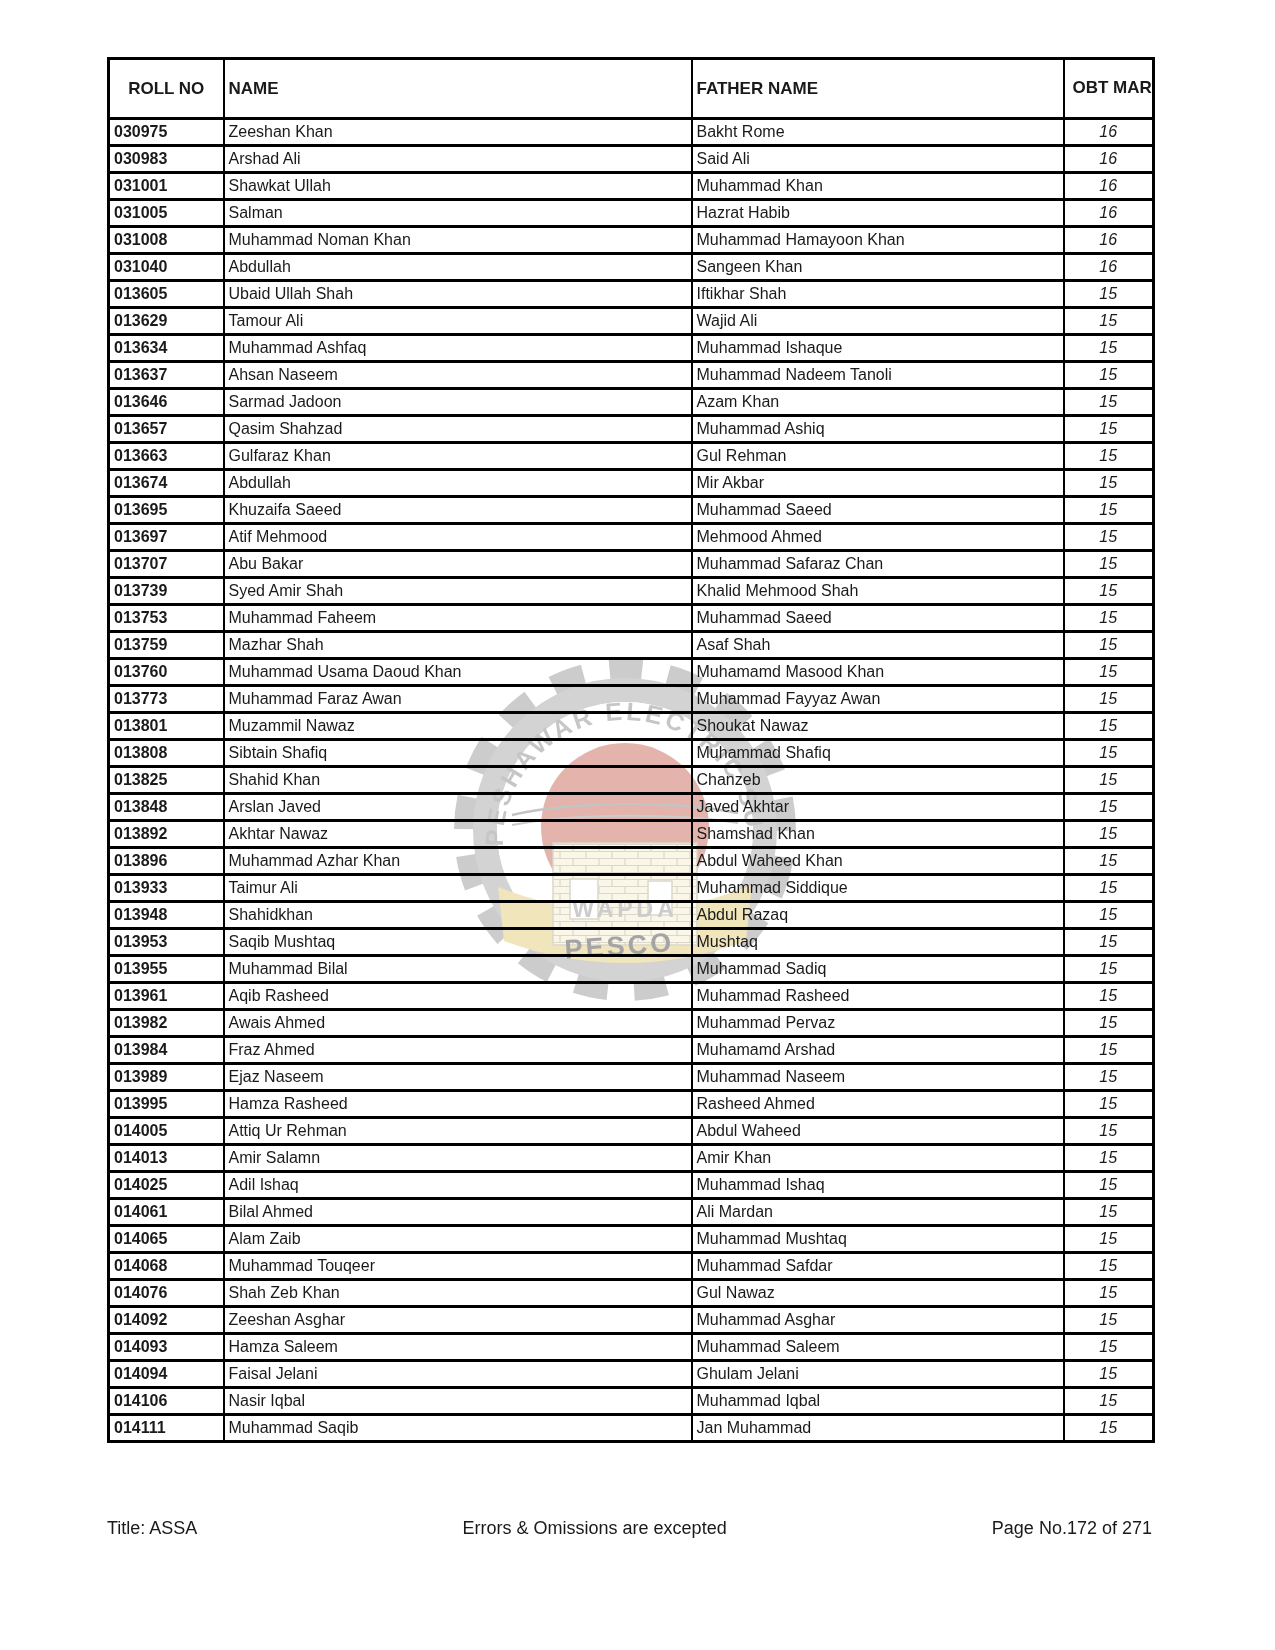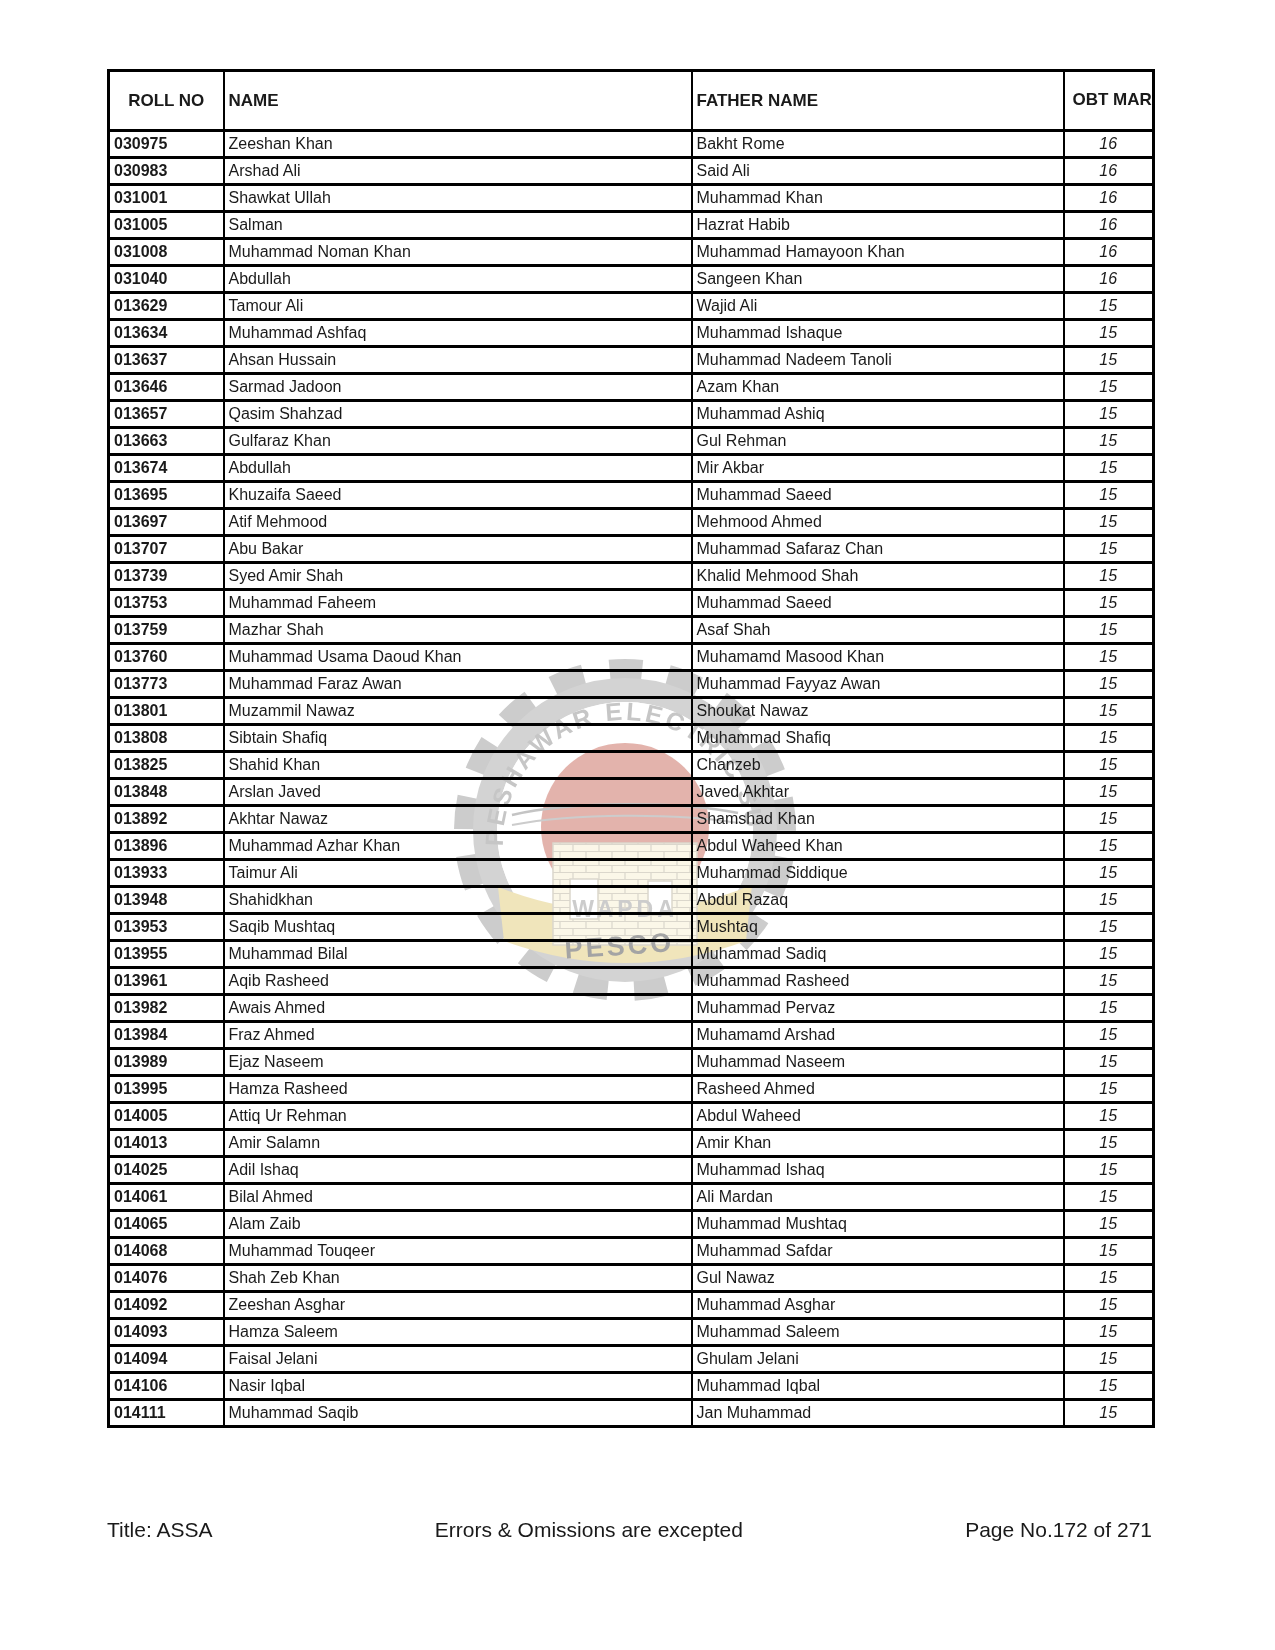--- a/index.html
+++ b/index.html
@@ -18,21 +18,21 @@
     position: absolute;
     left: 450px; top: 655px;
     width: 350px; height: 350px;
     z-index: 0;
     pointer-events: none;
   }
 
   
   table.results {
     position: absolute;
-    left: 107px; top: 69px;
+    left: 107px; top: 57px;
     width: 1045px;
     z-index: 1;
     border-collapse: collapse;
     table-layout: fixed;
     background: transparent;
   }
   table.results { border: 3px solid #000; }
   table.results th, table.results td {
     border: 2px solid #000;
     border-top-width: 3px;
@@ -72,21 +72,21 @@
   td.col-marks  { text-align: center; font-style: italic; }
 
   
   .footer {
     position: absolute;
     left: 107px; top: 1518px;
     width: 1045px;
     display: flex;
     justify-content: space-between;
     align-items: baseline;
-    font-size: 21px;
+    font-size: 18px;
     z-index: 1;
   }
   .footer span { white-space: nowrap; }
 </style>
 </head>
 <body>
 
 <svg class="watermark" viewBox="0 0 350 350" xmlns="http://www.w3.org/2000/svg">
   <defs>
     <pattern id="brick" width="26" height="14" patternUnits="userSpaceOnUse">
@@ -168,34 +168,40 @@
         <td class="col-father">Muhammad Hamayoon Khan</td>
         <td class="col-marks">16</td>
       </tr>
       <tr>
         <td class="col-roll">031040</td>
         <td class="col-name">Abdullah</td>
         <td class="col-father">Sangeen Khan</td>
         <td class="col-marks">16</td>
       </tr>
       <tr>
+        <td class="col-roll">013605</td>
+        <td class="col-name">Ubaid Ullah Shah</td>
+        <td class="col-father">Iftikhar Shah</td>
+        <td class="col-marks">15</td>
+      </tr>
+      <tr>
         <td class="col-roll">013629</td>
         <td class="col-name">Tamour Ali</td>
         <td class="col-father">Wajid Ali</td>
         <td class="col-marks">15</td>
       </tr>
       <tr>
         <td class="col-roll">013634</td>
         <td class="col-name">Muhammad Ashfaq</td>
         <td class="col-father">Muhammad Ishaque</td>
         <td class="col-marks">15</td>
       </tr>
       <tr>
         <td class="col-roll">013637</td>
-        <td class="col-name">Ahsan Hussain</td>
+        <td class="col-name">Ahsan Naseem</td>
         <td class="col-father">Muhammad Nadeem Tanoli</td>
         <td class="col-marks">15</td>
       </tr>
       <tr>
         <td class="col-roll">013646</td>
         <td class="col-name">Sarmad Jadoon</td>
         <td class="col-father">Azam Khan</td>
         <td class="col-marks">15</td>
       </tr>
       <tr>

